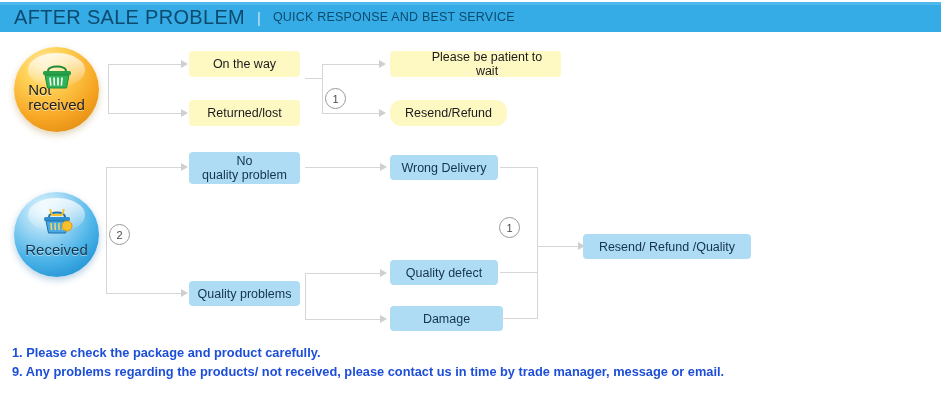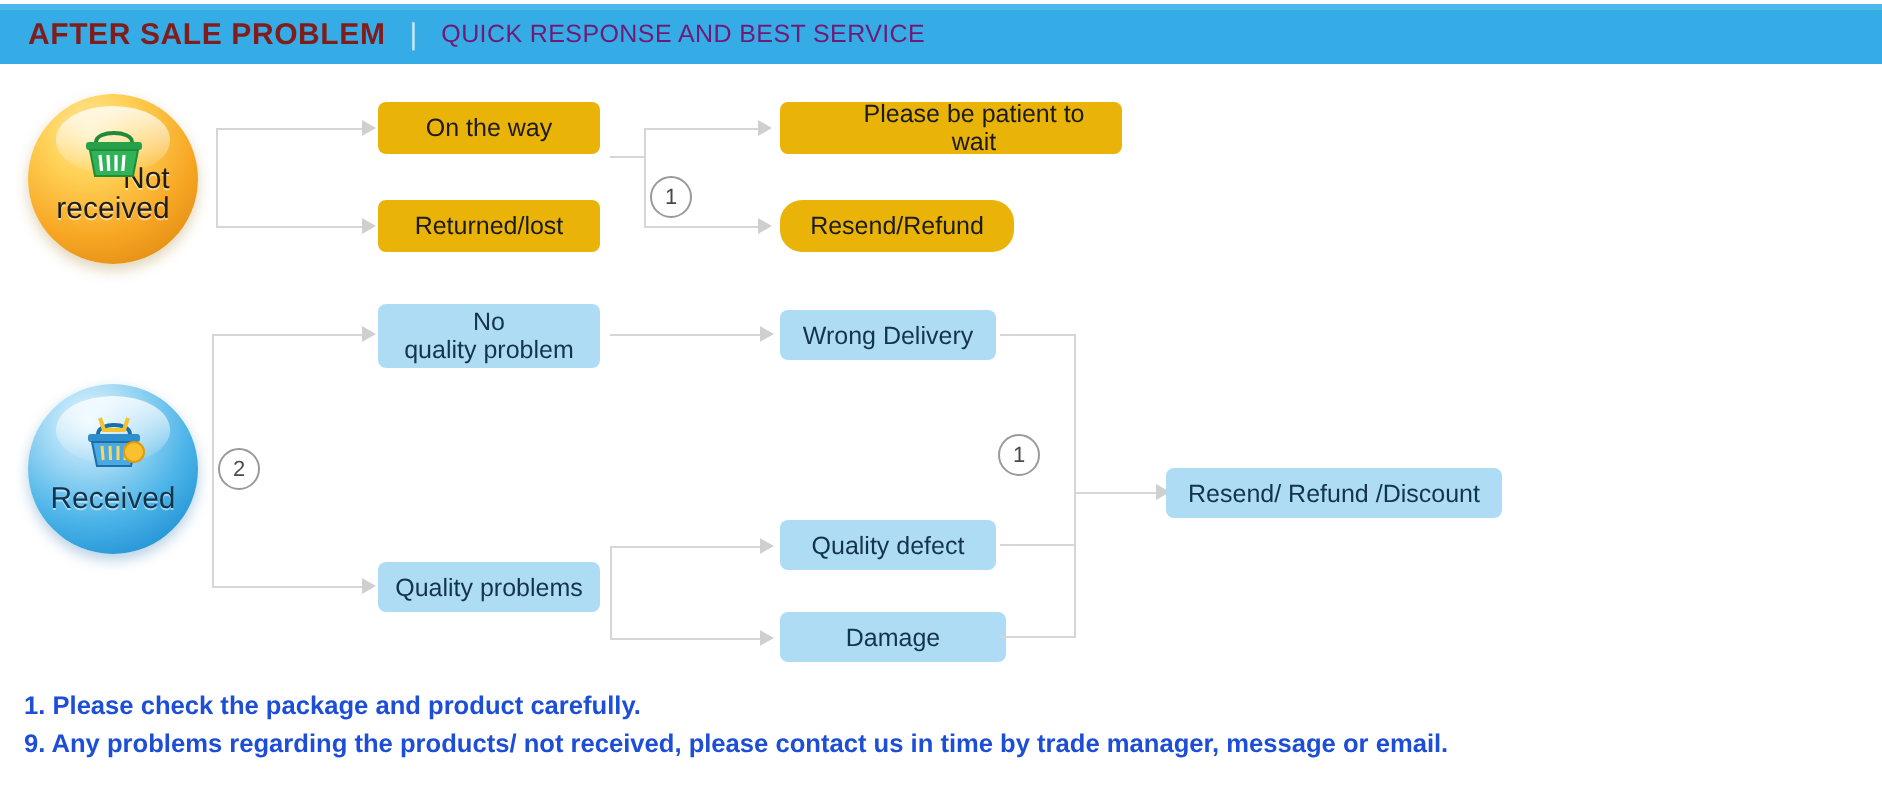--- a/index.html
+++ b/index.html
@@ -34,35 +34,35 @@
   }
   .banner-inner {
     position: absolute;
     left: 14px; top: 0;
     height: 30px;
     display: flex;
     align-items: center;
     gap: 0;
   }
   .banner-title {
-    color: #7f1d1d;
-    font-weight: bold;
-    font-size: 15px;
+    color: #0c4a6e;
+    font-weight: normal;
+    font-size: 20px;
     letter-spacing: 0.3px;
     white-space: nowrap;
     font-family: "Liberation Sans", sans-serif;
   }
   .banner-sep {
     color: #c9e8fa;
     font-size: 15px;
     margin: 0 12px;
     font-weight: 300;
   }
   .banner-sub {
-    color: #701a75;
+    color: #0c4a6e;
     font-size: 12.5px;
     letter-spacing: 0.2px;
     white-space: nowrap;
   }
 
   
   .sphere {
     position: absolute;
     width: 85px; height: 85px;
     border-radius: 50%;
@@ -88,21 +88,21 @@
     width: 68%; height: 40%;
     border-radius: 50%;
     background: linear-gradient(to bottom, rgba(255,255,255,0.82), rgba(255,255,255,0.04));
     pointer-events: none;
   }
   .sphere-label {
     position: relative;
     z-index: 3;
     color: #1d1d1d;
     font-size: 15px;
-    text-align: right;
+    text-align: left;
     line-height: 15px;
     margin-bottom: 20px;
     text-shadow: 0 1px 0 rgba(255,255,255,0.5);
   }
   .sphere-blue .sphere-label { color: #12344d; }
   .basket-icon {
     position: absolute;
     left: 50%;
     top: 13px;
     transform: translateX(-50%);
@@ -115,21 +115,21 @@
     border-radius: 4px;
     display: flex;
     align-items: center;
     justify-content: center;
     text-align: center;
     box-sizing: border-box;
     font-size: 12.5px;
     line-height: 14px;
     padding: 0 6px;
   }
-  .fbox.yellow { background: #eab308; color: #1b1b1b; }
+  .fbox.yellow { background: #fef9c3; color: #1b1b1b; }
   .fbox.blue   { background: #aedcf4; color: #14334d; }
 
   
   .hline {
     position: absolute;
     height: 1px;
     background: #d6d6d6;
   }
   .vline {
     position: absolute;
@@ -277,20 +277,20 @@
   <div class="fbox blue" style="left:390px; top:306px; width:113px; height:25px;">Damage</div>
 
   <div class="hline" style="left:500px; top:167px; width:38px;"></div>
   <div class="hline" style="left:500px; top:272px; width:38px;"></div>
   <div class="hline" style="left:500px; top:318px; width:38px;"></div>
   <div class="vline" style="left:537px; top:167px; height:152px;"></div>
   <div class="hline" style="left:537px; top:246px; width:42px;"></div>
   <div class="arrow" style="left:578px; top:242px;"></div>
   <div class="circ-num" style="left:499px; top:217px;">1</div>
 
-  <div class="fbox blue" style="left:583px; top:234px; width:168px; height:25px;">Resend/ Refund /Discount</div>
+  <div class="fbox blue" style="left:583px; top:234px; width:168px; height:25px;">Resend/ Refund /Quality</div>
 
   <div class="notes">
     <div class="note-line">1. Please check the package and product carefully.</div>
     <div class="note-line">9. Any problems regarding the products/ not received, please contact us in time by trade manager, message or email.</div>
   </div>
 
 </div>
 
 </body></html>

